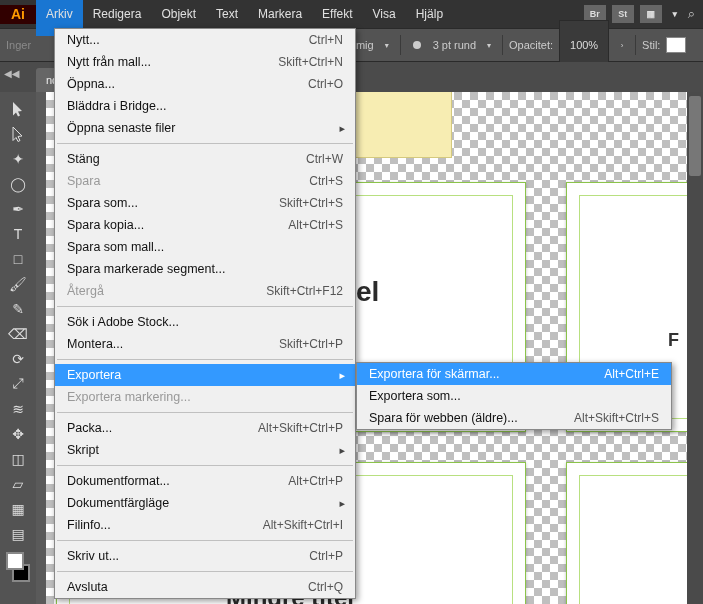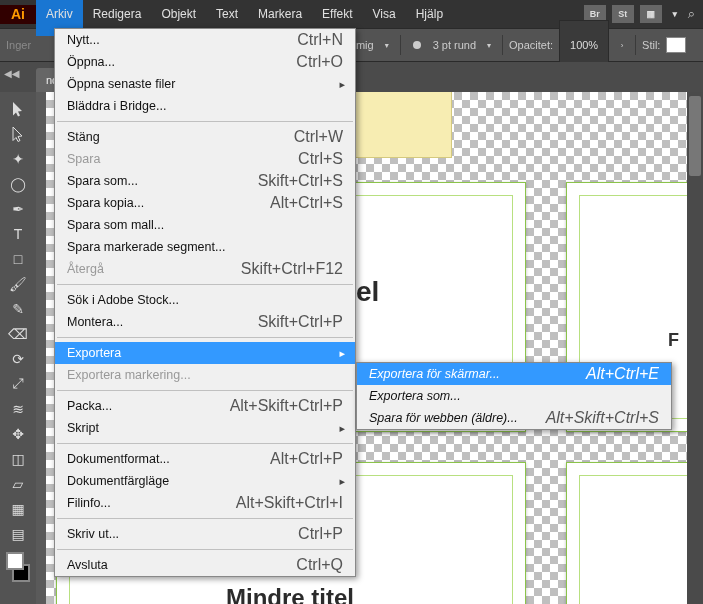--- a/index.html
+++ b/index.html
@@ -49,21 +49,21 @@
 .sw-back { position: absolute; right: 3px; bottom: 2px; width: 18px; height: 18px; background: #000; border: 2px solid #888; }
 .sw-front { position: absolute; left: 3px; top: 2px; width: 18px; height: 18px; background: #fff; border: 2px solid #888; }
 
 .dropdown { position: absolute; left: 54px; top: 28px; width: 302px; background: #f0f0f0; border: 1px solid #888; box-shadow: 2px 2px 6px rgba(0,0,0,.4); font-size: 12.5px; color: #111; z-index: 100; }
 .dd-row { display: flex; align-items: center; height: 22px; padding: 4px 12px; position: relative; }
 .dd-row.sub::after { content: "▸"; position: absolute; right: 10px; font-size: 11px; color: #444; }
 .dd-row.disabled { color: #999; }
 .dd-row.hover { background: #3399ff; color: #fff; }
 .dd-row.hover::after { color: #fff; }
 .dd-label { flex: 1; }
-.dd-short { color: #555; font-size: 16px; }
+.dd-short { color: #555; font-size: 12px; }
 .dd-row.hover .dd-short { color: #fff; }
 .dd-sep { height: 1px; background: #c0c0c0; margin: 4px 2px; }
 
 .submenu { position: absolute; left: 356px; top: 388px; width: 316px; background: #f0f0f0; border: 1px solid #888; box-shadow: 2px 2px 6px rgba(0,0,0,.4); font-size: 12.5px; color: #111; z-index: 110; }
 
 hr.v { width: 1px; height: 20px; background: #3a3a3a; border: none; }
 </style>
 </head>
 <body>
 
@@ -170,28 +170,32 @@
       <div class="sw-front"></div>
     </div>
   </div>
 
 <div class="dropdown" id="file-menu">
     <div class="dd-row">
       <span class="dd-label">Nytt...</span>
       <span class="dd-short">Ctrl+N</span>
     </div>
     <div class="dd-row">
+      <span class="dd-label">Nytt från mall...</span>
+      <span class="dd-short">Skift+Ctrl+N</span>
+    </div>
+    <div class="dd-row">
       <span class="dd-label">Öppna...</span>
       <span class="dd-short">Ctrl+O</span>
     </div>
+    <div class="dd-row">
+      <span class="dd-label">Bläddra i Bridge...</span>
+    </div>
     <div class="dd-row sub">
       <span class="dd-label">Öppna senaste filer</span>
-    </div>
-    <div class="dd-row">
-      <span class="dd-label">Bläddra i Bridge...</span>
     </div>
     <div class="dd-sep"></div>
     <div class="dd-row">
       <span class="dd-label">Stäng</span>
       <span class="dd-short">Ctrl+W</span>
     </div>
     <div class="dd-row disabled">
       <span class="dd-label">Spara</span>
       <span class="dd-short">Ctrl+S</span>
     </div>
@@ -253,21 +257,21 @@
       <span class="dd-label">Skriv ut...</span>
       <span class="dd-short">Ctrl+P</span>
     </div>
     <div class="dd-sep"></div>
     <div class="dd-row">
       <span class="dd-label">Avsluta</span>
       <span class="dd-short">Ctrl+Q</span>
     </div>
   </div>
 
-<div class="submenu" id="export-sub" style="top: 362px; font-style: italic;">
+<div class="submenu" id="export-sub" style="top: 362px;">
     <div class="dd-row hover">
       <span class="dd-label">Exportera för skärmar...</span>
       <span class="dd-short">Alt+Ctrl+E</span>
     </div>
     <div class="dd-row">
       <span class="dd-label">Exportera som...</span>
     </div>
     <div class="dd-row">
       <span class="dd-label">Spara för webben (äldre)...</span>
       <span class="dd-short">Alt+Skift+Ctrl+S</span>

